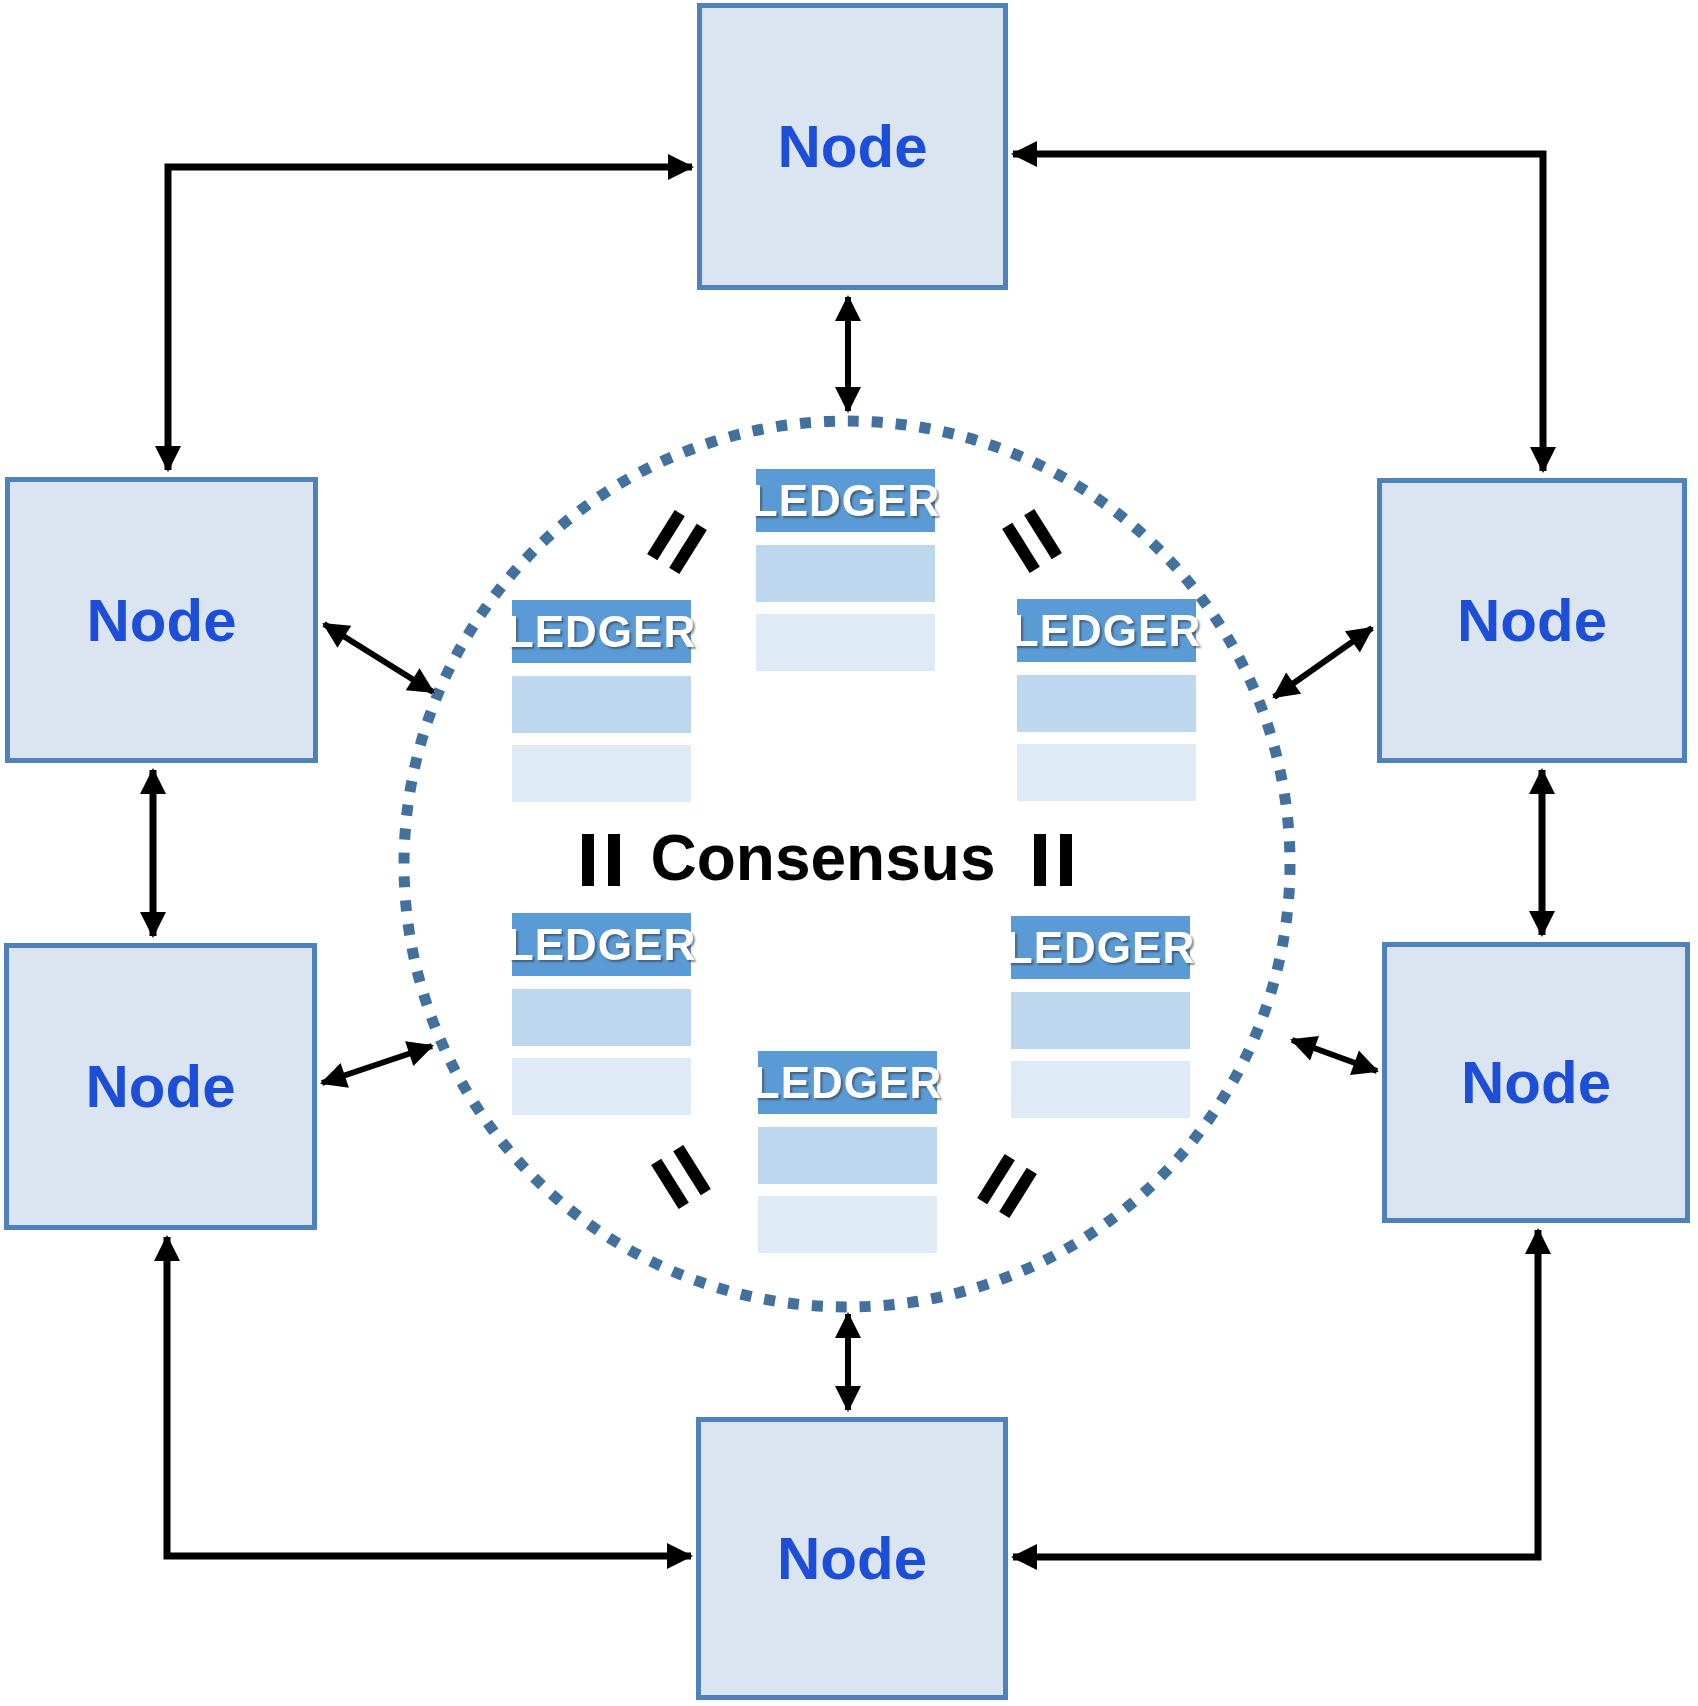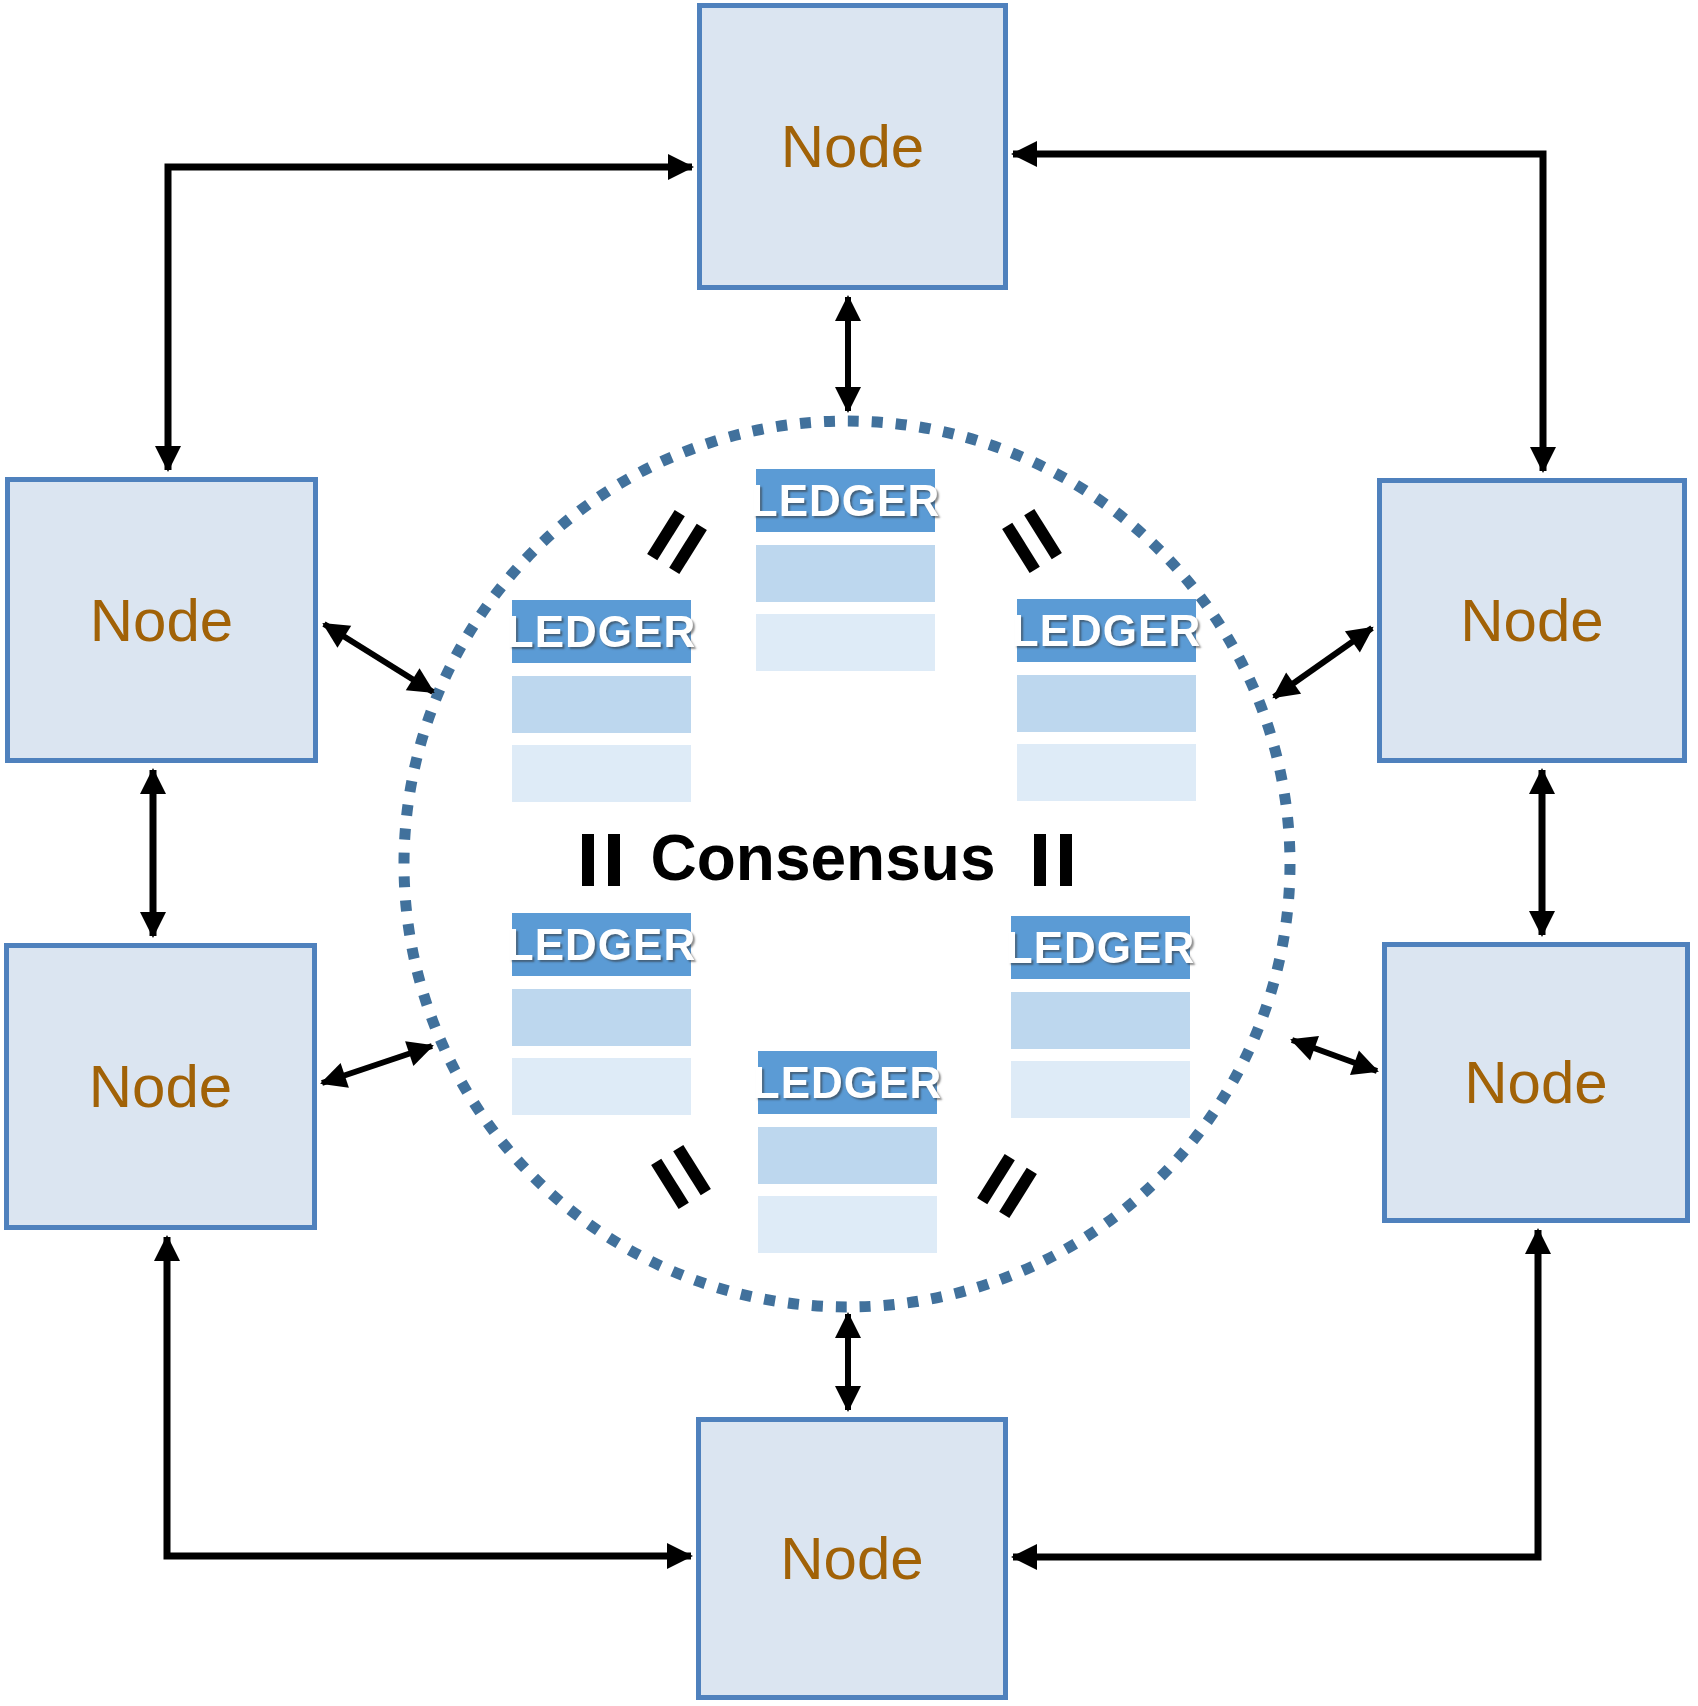--- a/index.html
+++ b/index.html
@@ -22,21 +22,21 @@
   }
   
   .node{
     position:absolute;
     background:var(--node-fill);
     border:5px solid var(--node-border);
     box-sizing:border-box;
     display:flex;align-items:center;justify-content:center;
   }
   .node .label{
-    font-size:60px;font-weight:normal;color:#a16207;
+    font-size:60px;font-weight:bold;color:#1d4ed8;
     letter-spacing:0px;
   }
   #node-top{left:697px;top:3px;width:311px;height:287px;}
   #node-left-upper{left:5px;top:477px;width:313px;height:286px;}
   #node-left-lower{left:4px;top:943px;width:313px;height:287px;}
   #node-right-upper{left:1377px;top:478px;width:310px;height:285px;}
   #node-right-lower{left:1382px;top:942px;width:308px;height:281px;}
   #node-bottom{left:696px;top:1417px;width:312px;height:283px;}
 
   

